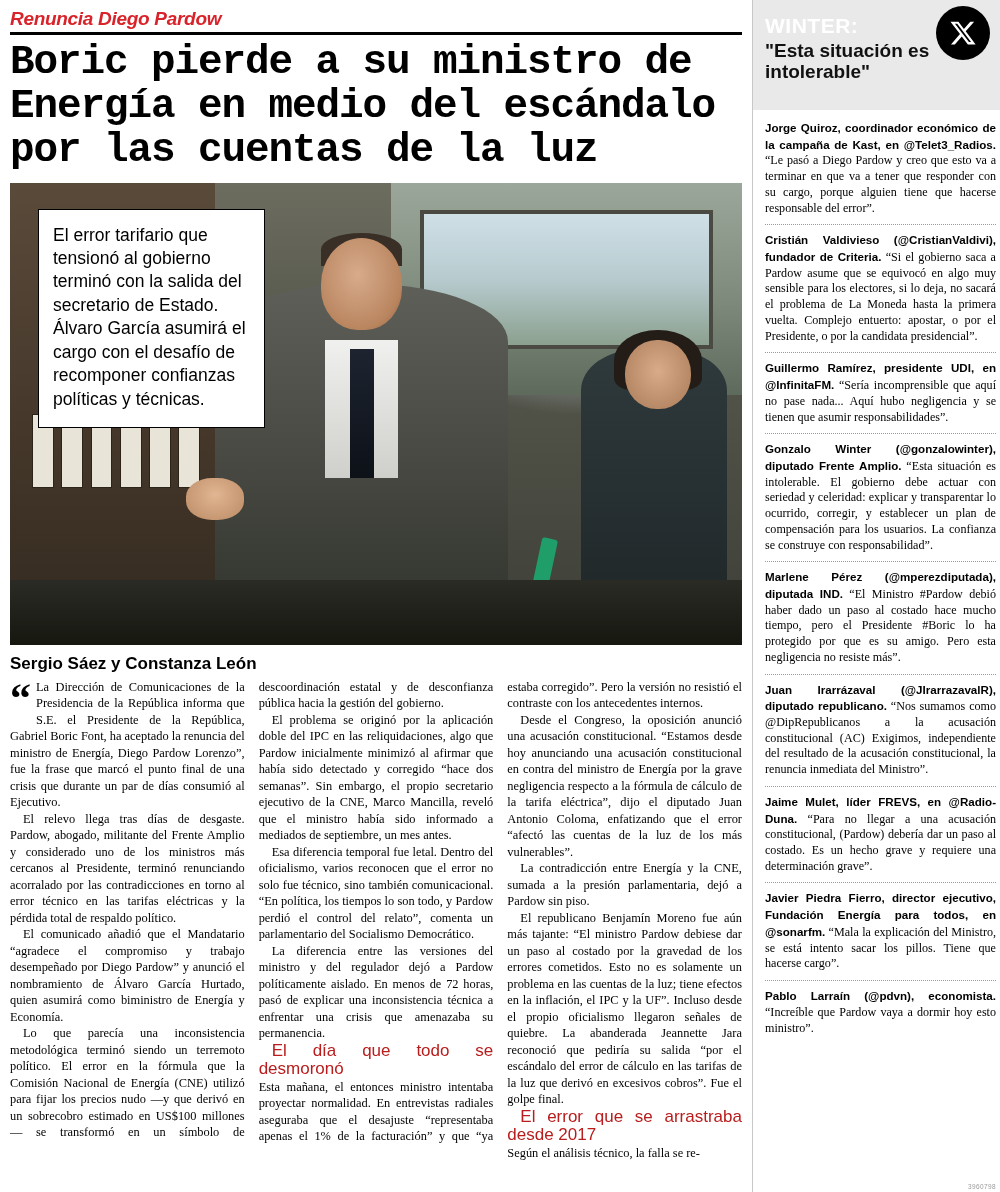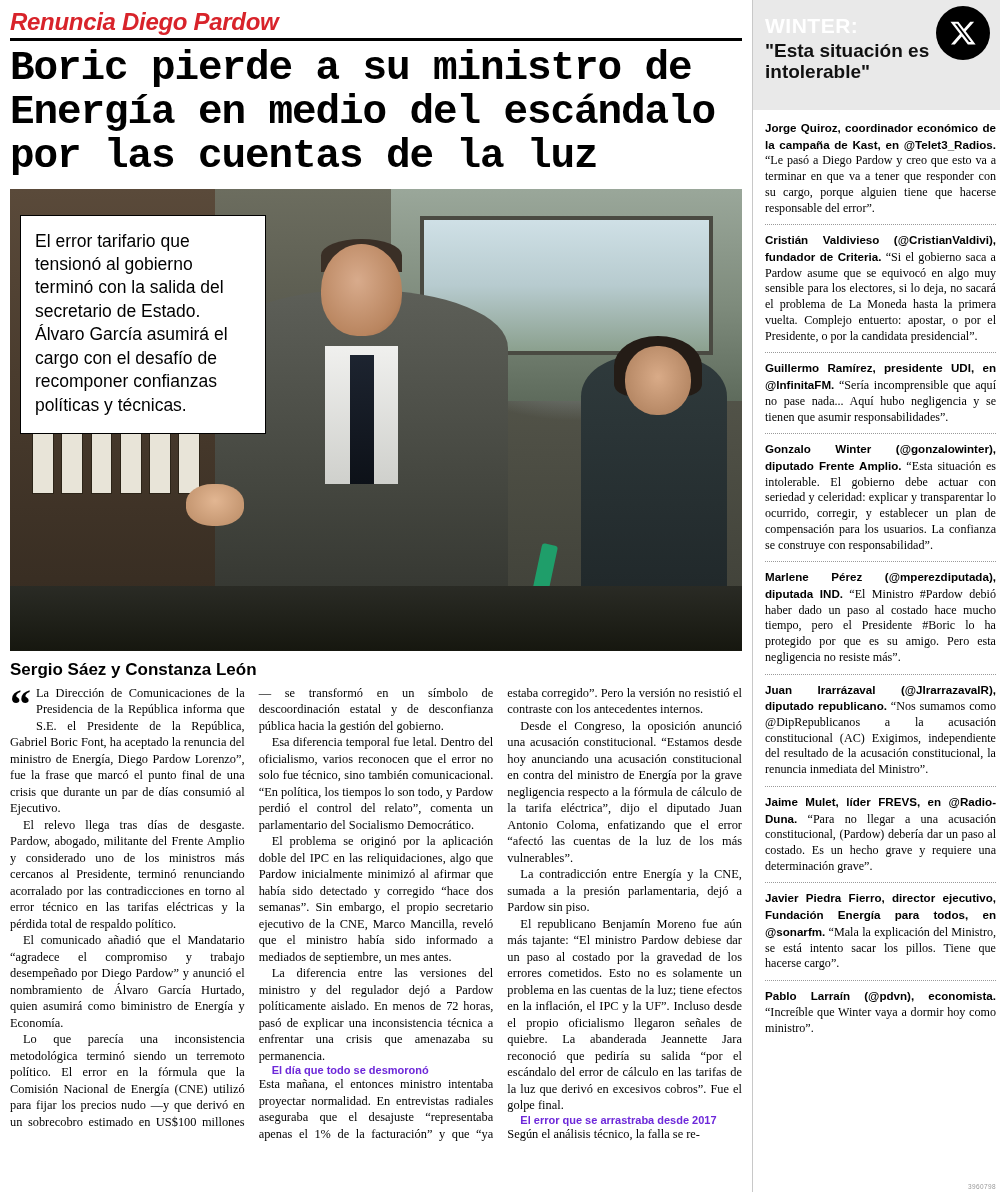--- a/index.html
+++ b/index.html
@@ -21,21 +21,21 @@
   
   .main {
     width: 752px;
     padding: 8px 10px 0 10px;
     position: relative;
   }
   .kicker {
     font-family: "Liberation Sans", sans-serif;
     font-weight: bold;
     font-style: italic;
-    font-size: 24px;
+    font-size: 19px;
     color: #d8232a;
     letter-spacing: -0.3px;
     border-bottom: 3px solid #000;
     padding-bottom: 2px;
     margin-bottom: 6px;
     display: block;
   }
   .headline {
     font-family: Liberation Mono, monospace;
     font-weight: bold;
@@ -119,23 +119,23 @@
     position: absolute; right: 5.5%; top: 32%; width: 12%; height: 13%;
     background: #241c16; border-radius: 50% 50% 20% 20%;
   }
   .photo .greenobj {
     position: absolute; right: 26%; bottom: 10%; width: 2.2%; height: 13%;
     background: #1f9e6a; border-radius: 3px;
     transform: rotate(12deg);
   }
   .photo-caption {
     position: absolute;
-    left: 10px;
+    left: 28px;
     top: 26px;
-    width: 246px;
+    width: 227px;
     background: #ffffff;
     border: 1px solid #000;
     padding: 14px 14px 16px 14px;
     font-family: "Liberation Sans", sans-serif;
     font-size: 17.5px;
     line-height: 1.34;
     font-weight: 500;
   }
   .byline {
     font-family: "Liberation Sans", sans-serif;
@@ -158,23 +158,23 @@
   .quote-mark {
     float: left;
     font-family: "Liberation Serif", serif;
     font-weight: bold;
     font-size: 42px;
     line-height: 0.72;
     margin: 4px 5px 0 0;
   }
   .subhead {
     font-family: "Liberation Sans", sans-serif;
-    font-weight: bold;
-    font-size: 11px;
-    color: #6d28d9;
+    font-weight: normal;
+    font-size: 17px;
+    color: #b91c1c;
     line-height: 1.1;
     margin: 9px 0 4px 0;
     break-inside: avoid;
     text-indent: 0;
   }
   
   .sidebar {
     width: 248px;
     border-left: 1px solid #c8c8c8;
     background: #fff;
@@ -282,22 +282,22 @@
       <div class="photo-caption">El error tarifario que tensionó al gobierno terminó con la salida del secretario de Estado. Álvaro García asumirá el cargo con el desafío de recomponer confianzas políticas y técnicas.</div>
     </div>
 
     <div class="byline">Sergio Sáez y Constanza León</div>
 
     <div class="cols">
       <p class="first dropcap-block"><span class="quote-mark">“</span><span>La Dirección de Comunicaciones de la Presidencia de la República informa que S.E. el Presidente de la República, Gabriel Boric Font, ha aceptado la renuncia del ministro de Energía, Diego Pardow Lorenzo”, fue la frase que marcó el punto final de una crisis que durante un par de días consumió al Ejecutivo.</span></p>
       <p>El relevo llega tras días de desgaste. Pardow, abogado, militante del Frente Amplio y considerado uno de los ministros más cercanos al Presidente, terminó renunciando acorralado por las contradicciones en torno al error técnico en las tarifas eléctricas y la pérdida total de respaldo político.</p>
       <p>El comunicado añadió que el Mandatario “agradece el compromiso y trabajo desempeñado por Diego Pardow” y anunció el nombramiento de Álvaro García Hurtado, quien asumirá como biministro de Energía y Economía.</p>
       <p>Lo que parecía una inconsistencia metodológica terminó siendo un terremoto político. El error en la fórmula que la Comisión Nacional de Energía (CNE) utilizó para fijar los precios nudo —y que derivó en un sobrecobro estimado en US$100 millones— se transformó en un símbolo de descoordinación estatal y de desconfianza pública hacia la gestión del gobierno.</p>
+      <p>El problema se originó por la aplicación doble del IPC en las reliquidaciones, algo que Pardow inicialmente minimizó al afirmar que había sido detectado y corregido “hace dos semanas”. Sin embargo, el propio secretario ejecutivo de la CNE, Marco Mancilla, reveló que el ministro había sido informado a mediados de septiembre, un mes antes.</p>
       <p>Esa diferencia temporal fue letal. Dentro del oficialismo, varios reconocen que el error no solo fue técnico, sino también comunicacional. “En política, los tiempos lo son todo, y Pardow perdió el control del relato”, comenta un parlamentario del Socialismo Democrático.</p>
-      <p>El problema se originó por la aplicación doble del IPC en las reliquidaciones, algo que Pardow inicialmente minimizó al afirmar que había sido detectado y corregido “hace dos semanas”. Sin embargo, el propio secretario ejecutivo de la CNE, Marco Mancilla, reveló que el ministro había sido informado a mediados de septiembre, un mes antes.</p>
       <p>La diferencia entre las versiones del ministro y del regulador dejó a Pardow políticamente aislado. En menos de 72 horas, pasó de explicar una inconsistencia técnica a enfrentar una crisis que amenazaba su permanencia.</p>
 
       <p class="subhead">El día que todo se desmoronó</p>
 
       <p class="first">Esta mañana, el entonces ministro intentaba proyectar normalidad. En entrevistas radiales aseguraba que el desajuste “representaba apenas el 1% de la facturación” y que “ya estaba corregido”. Pero la versión no resistió el contraste con los antecedentes internos.</p>
       <p>Desde el Congreso, la oposición anunció una acusación constitucional. “Estamos desde hoy anunciando una acusación constitucional en contra del ministro de Energía por la grave negligencia respecto a la fórmula de cálculo de la tarifa eléctrica”, dijo el diputado Juan Antonio Coloma, enfatizando que el error “afectó las cuentas de la luz de los más vulnerables”.</p>
       <p>La contradicción entre Energía y la CNE, sumada a la presión parlamentaria, dejó a Pardow sin piso.</p>
       <p>El republicano Benjamín Moreno fue aún más tajante: “El ministro Pardow debiese dar un paso al costado por la gravedad de los errores cometidos. Esto no es solamente un problema en las cuentas de la luz; tiene efectos en la inflación, el IPC y la UF”. Incluso desde el propio oficialismo llegaron señales de quiebre. La abanderada Jeannette Jara reconoció que pediría su salida “por el escándalo del error de cálculo en las tarifas de la luz que derivó en excesivos cobros”. Fue el golpe final.</p>
 
       <p class="subhead">El error que se arrastraba desde 2017</p>
@@ -354,21 +354,21 @@
         <p><span class="who">Jaime Mulet, líder FREVS, en @Radio-Duna.</span><span> “Para no llegar a una acusación constitucional, (Pardow) debería dar un paso al costado. Es un hecho grave y requiere una determinación grave”.</span></p>
       </div>
       <hr class="sb-sep">
 
       <div class="sb-item">
         <p><span class="who">Javier Piedra Fierro, director ejecutivo, Fundación Energía para todos, en @sonarfm.</span><span> “Mala la explicación del Ministro, se está intento sacar los pillos. Tiene que hacerse cargo”.</span></p>
       </div>
       <hr class="sb-sep">
 
       <div class="sb-item">
-        <p><span class="who">Pablo Larraín (@pdvn), economista.</span><span> “Increíble que Winter vaya a dormir hoy como ministro”.</span></p>
+        <p><span class="who">Pablo Larraín (@pdvn), economista.</span><span> “Increíble que Pardow vaya a dormir hoy esto ministro”.</span></p>
       </div>
 
     </div>
 
     <div class="folio">3960798</div>
   </div>
 
 </div>
 
 </body></html>

